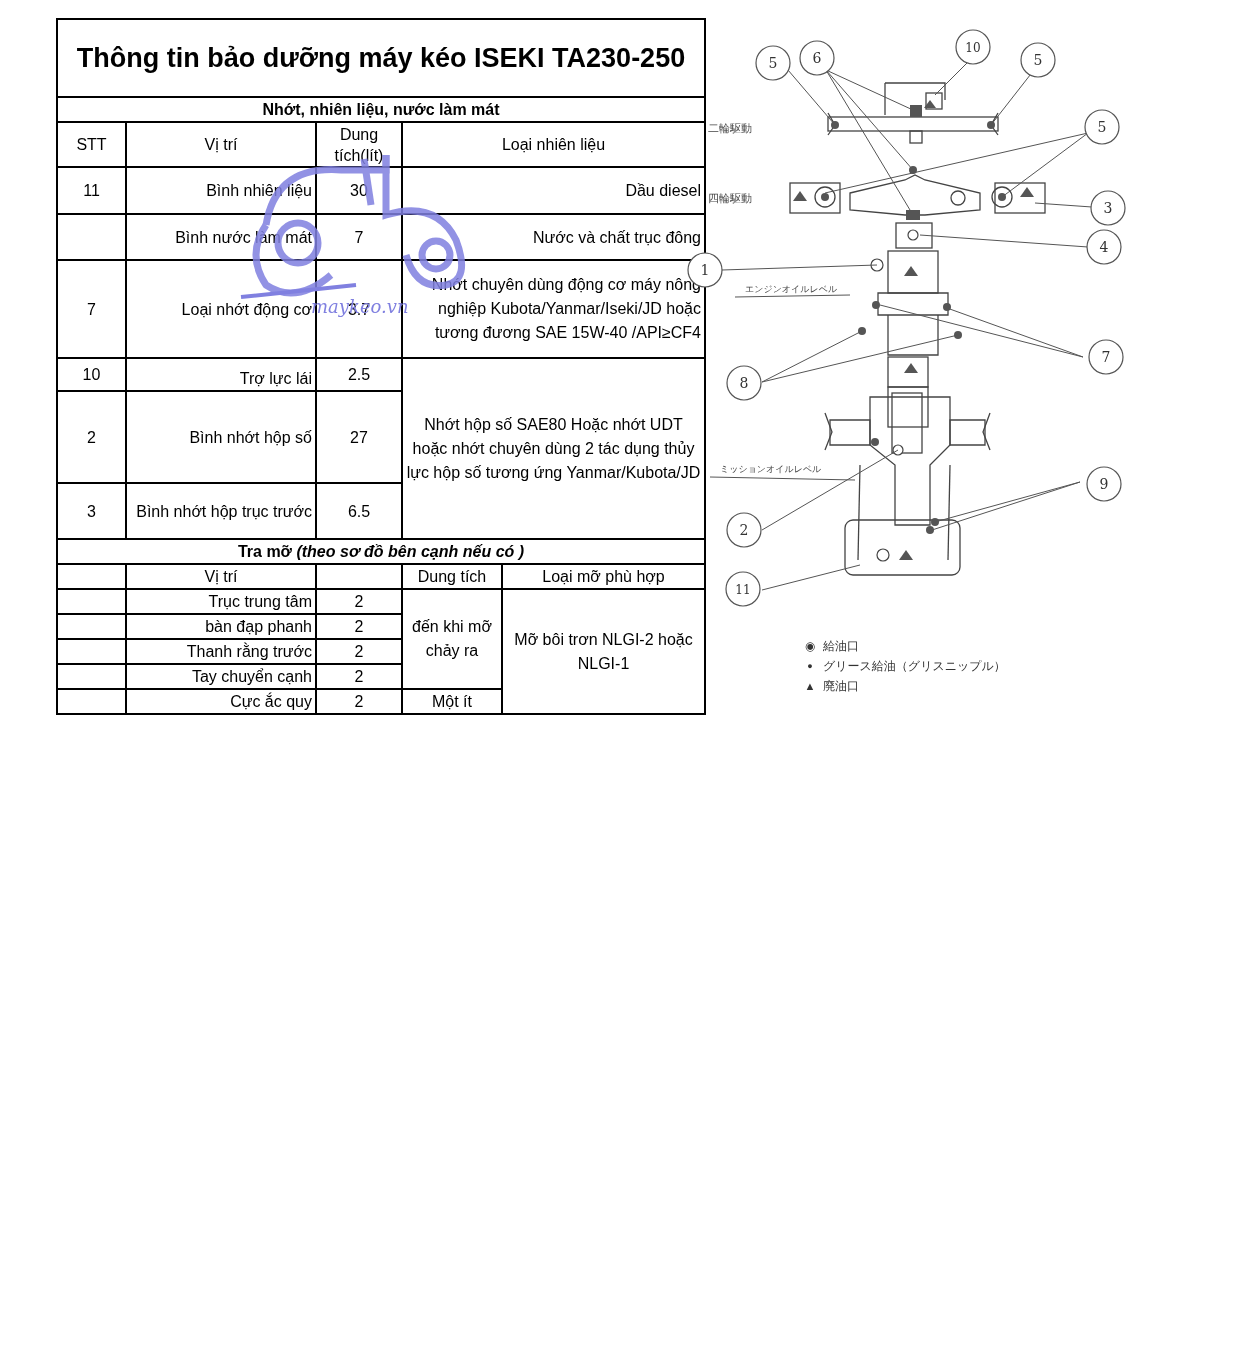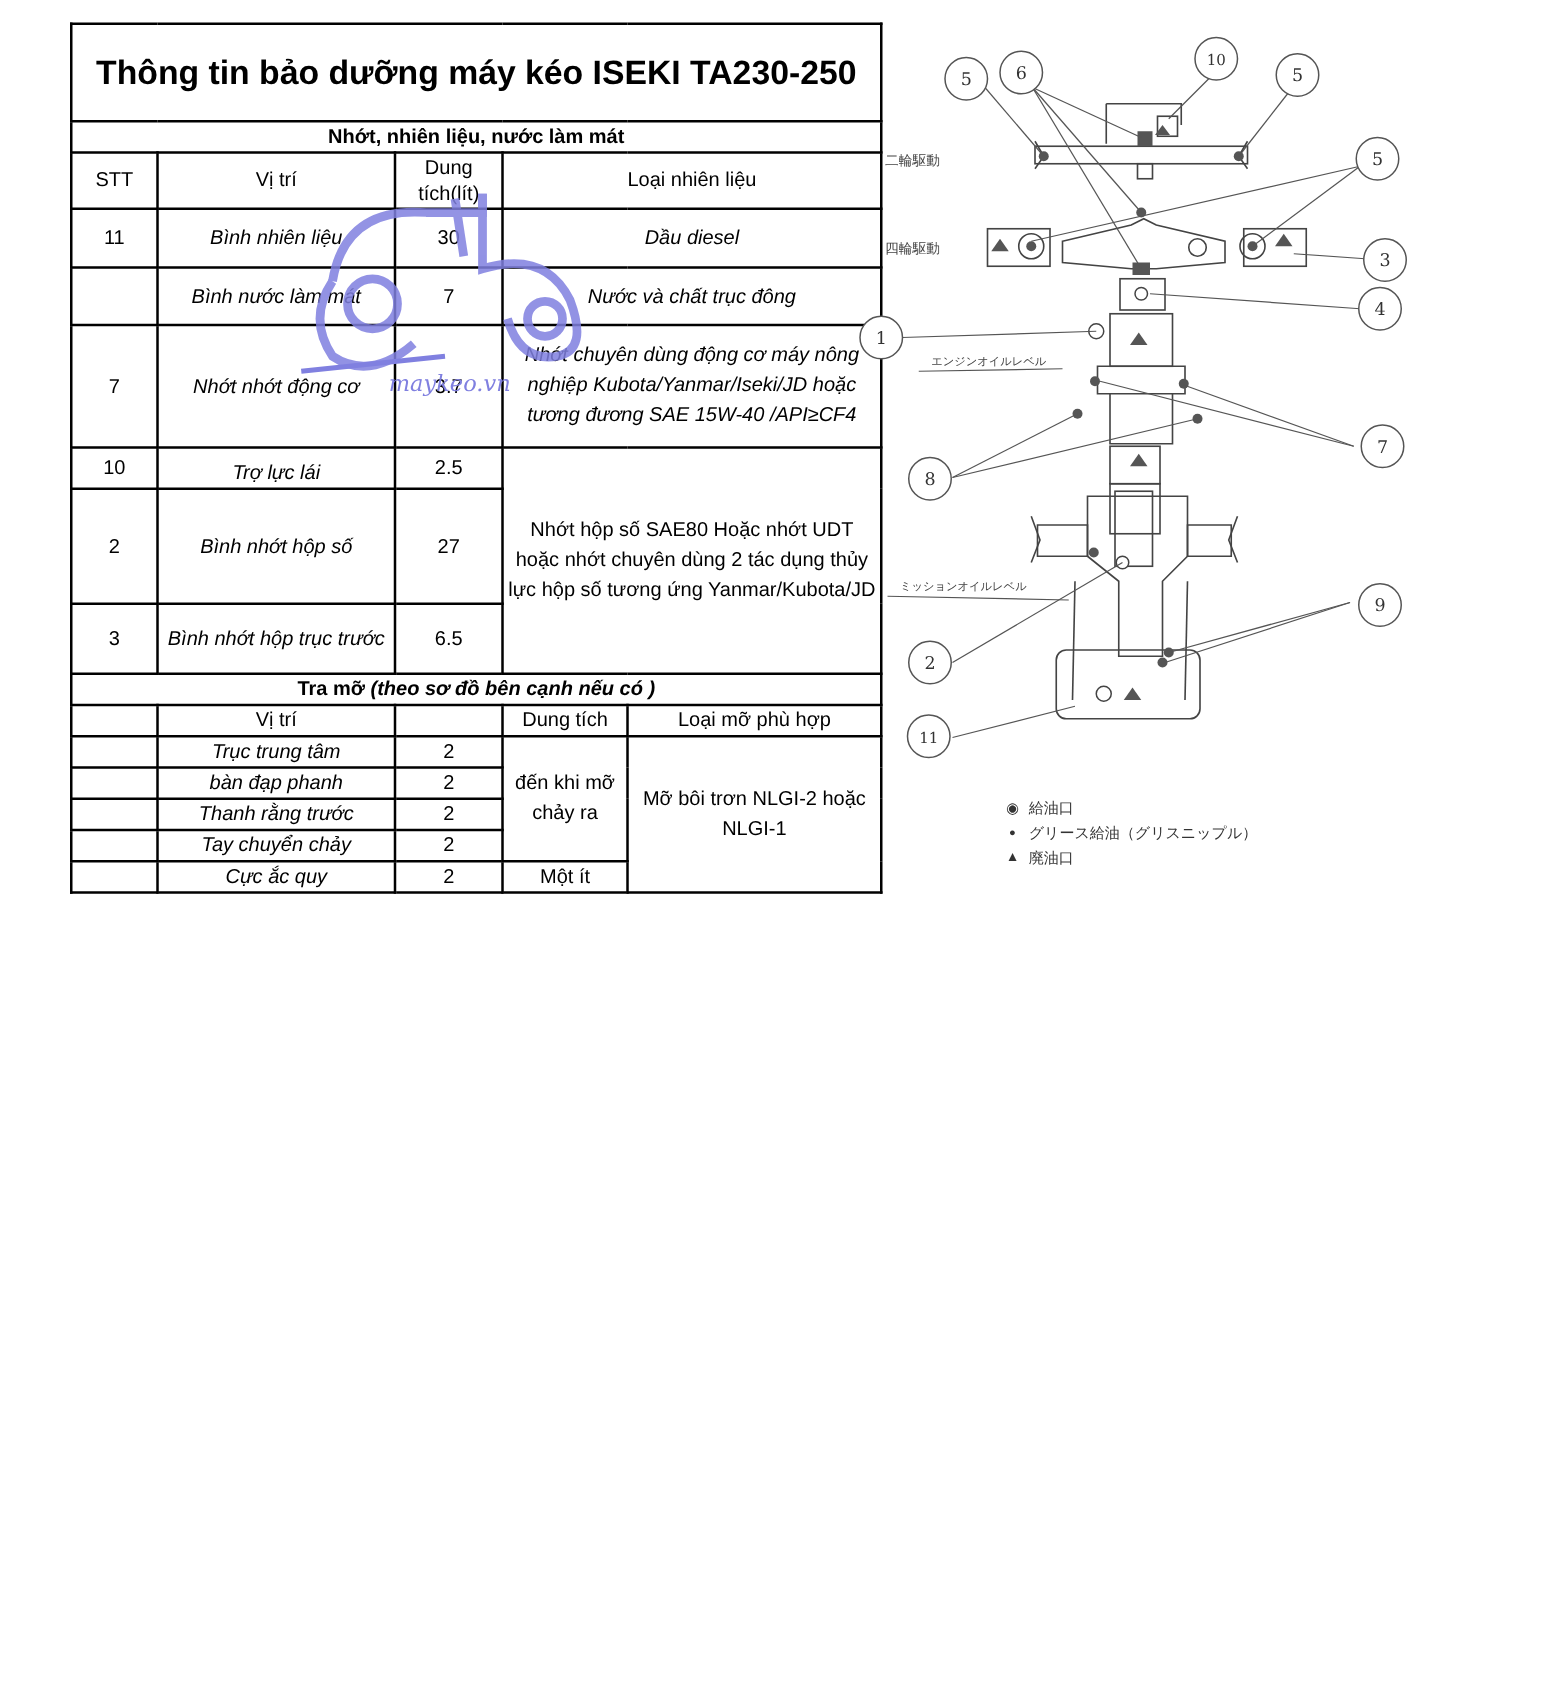--- a/index.html
+++ b/index.html
@@ -3,21 +3,21 @@
   <meta charset="utf-8">
   <style>
     html, body { margin: 0; padding: 0; background: #ffffff; }
     body { width: 1248px; height: 1352px; position: relative; overflow: hidden;
            font-family: "Liberation Sans", "DejaVu Sans", sans-serif; color: #000; }
 
     .sheet { position: absolute; left: 11px; top: 18px; width: 648px; padding-left: 45px; }
     table.maint { border-collapse: collapse; width: 648px; table-layout: fixed; font-size: 16px; }
     table.maint td { border: 2px solid #000; padding: 0 3px; vertical-align: middle; line-height: 23px; }
     td.c { text-align: center; }
-    td.l { text-align: center; font-style: italic; }
+    td.l { text-align: right; }
     .title-cell { height: 76px; font-size: 27px; font-weight: bold; text-align: center; }
     .section-cell { height: 21px; font-size: 16px; font-weight: bold; text-align: center; line-height: 21px; }
     .section-cell em { font-weight: bold; }
     .hdr { height: 45px; margin-top: 48px; }
     .r1 { height: 47px; } .r2 { height: 46px; } .r3 { height: 98px; }
     .r4 { height: 33px; } .r5 { height: 92px; } .r6 { height: 56px; }
     .g { height: 22px; line-height: 22px; }
 
     .watermark { position: absolute; left: 236px; top: 145px; width: 260px; height: 175px; pointer-events: none; }
 
@@ -59,21 +59,21 @@
       <td class="l" colspan="2">Dầu diesel</td>
     </tr>
     <tr class="r2">
       <td class="c"></td>
       <td class="l">Bình nước làm mát</td>
       <td class="c">7</td>
       <td class="l" colspan="2">Nước và chất trục đông</td>
     </tr>
     <tr class="r3">
       <td class="c">7</td>
-      <td class="l">Nhớt nhớt động cơ</td>
+      <td class="l">Loại nhớt động cơ</td>
       <td class="c">3.7</td>
       <td class="l" colspan="2" style="line-height:24px">Nhớt chuyên dùng động cơ máy nông nghiệp Kubota/Yanmar/Iseki/JD hoặc tương đương SAE 15W-40 /API≥CF4</td>
     </tr>
     <tr class="r4">
       <td class="c">10</td>
       <td class="l" style="vertical-align:bottom">Trợ lực lái</td>
       <td class="c">2.5</td>
       <td class="c" colspan="2" rowspan="3" style="line-height:24px">Nhớt  hộp số SAE80 Hoặc nhớt UDT hoặc nhớt chuyên dùng 2 tác dụng thủy lực hộp số tương ứng Yanmar/Kubota/JD</td>
     </tr>
     <tr class="r5">
@@ -111,21 +111,21 @@
       <td class="l">bàn đạp phanh</td>
       <td class="c">2</td>
     </tr>
     <tr class="g">
       <td></td>
       <td class="l">Thanh rằng trước</td>
       <td class="c">2</td>
     </tr>
     <tr class="g">
       <td></td>
-      <td class="l">Tay chuyển chảy</td>
+      <td class="l">Tay chuyển cạnh</td>
       <td class="c">2</td>
     </tr>
     <tr class="g">
       <td></td>
       <td class="l">Cực ắc quy</td>
       <td class="c">2</td>
       <td class="c">Một ít</td>
     </tr>
   </tbody>
     </table>

